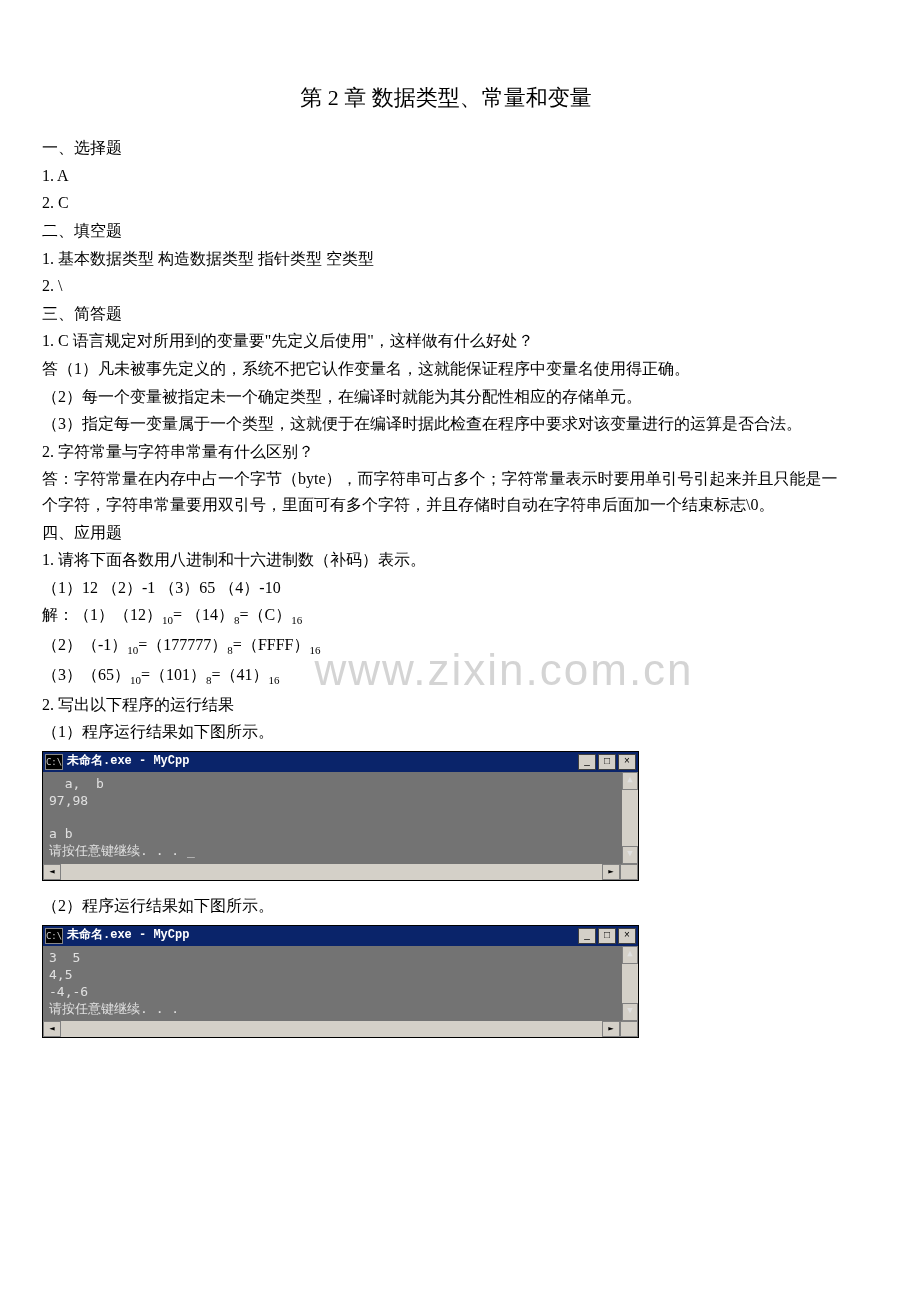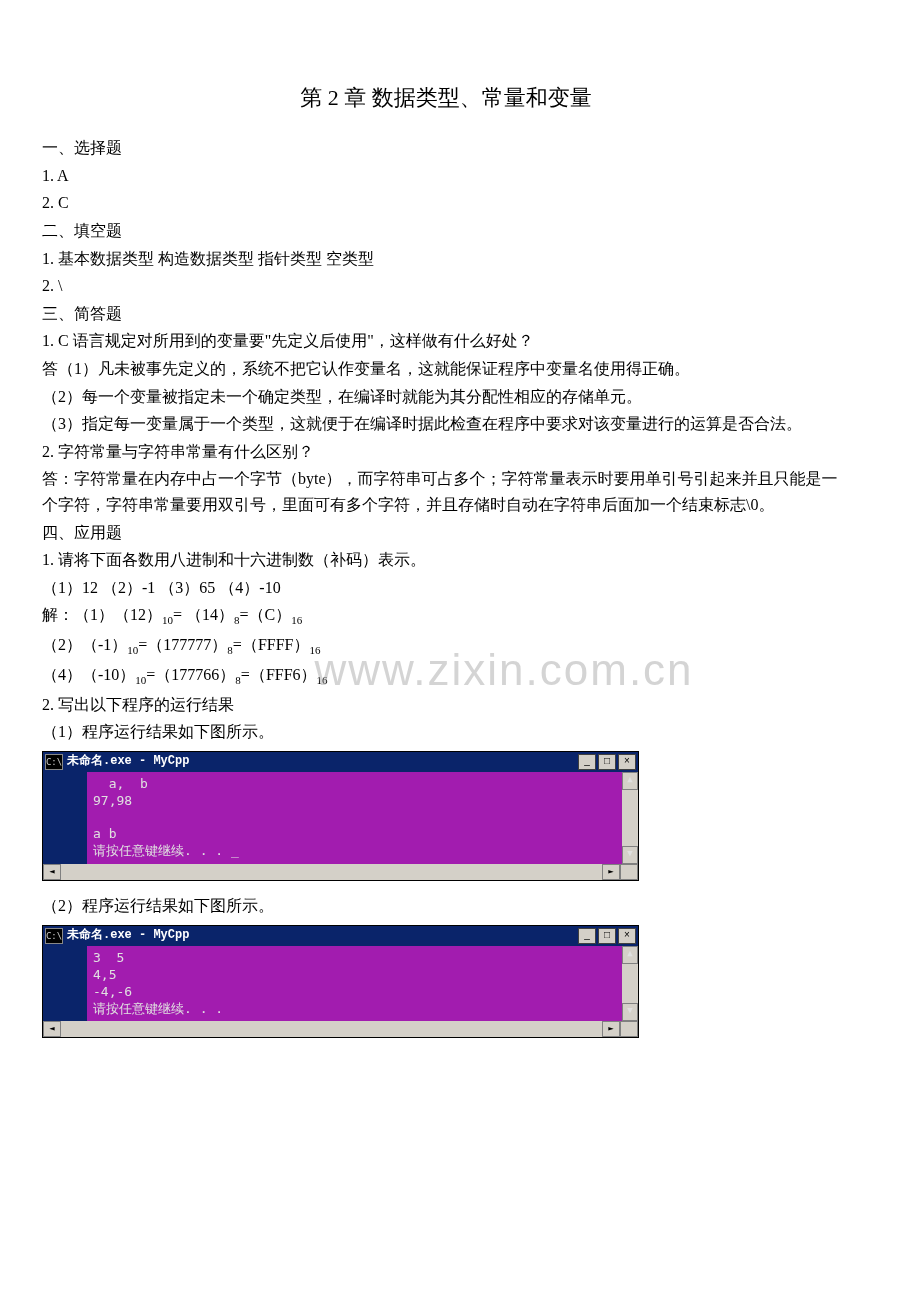--- a/index.html
+++ b/index.html
@@ -84,24 +84,23 @@
   height: 14px;
   background: #d4d0c8;
   border: 1px solid #404040;
   font-size: 10px;
   line-height: 12px;
   text-align: center;
   color: #000;
   font-family: Arial, sans-serif;
 }
 .console-body {
-  background: #a21caf;
+  background: #737373;
   color: #e0e0e0;
   display: flex;
-  margin-left: 44px;
 }
 .console-content {
   flex: 1;
   padding: 4px 6px;
   font-size: 13px;
   line-height: 1.3;
   white-space: pre;
 }
 .vscroll {
   width: 16px;
@@ -170,21 +169,21 @@
   <div class="para">1.  请将下面各数用八进制和十六进制数（补码）表示。</div>
   <div class="para">（1）12            （2）-1                （3）65               （4）-10</div>
 
   <div class="para">
     <span>解：</span><span>（1）（12）</span><span class="sub">10</span><span>= （14）</span><span class="sub">8</span><span>=（C）</span><span class="sub">16</span>
   </div>
   <div class="para">
     <span>（2）（-1）</span><span class="sub">10</span><span>=（177777）</span><span class="sub">8</span><span>=（FFFF）</span><span class="sub">16</span>
   </div>
   <div class="para">
-    <span>（4）（-10）</span><span class="sub">10</span><span>=（177766）</span><span class="sub">8</span><span>=（FFF6）</span><span class="sub">16</span>
+    <span>（3）（65）</span><span class="sub">10</span><span>=（101）</span><span class="sub">8</span><span>=（41）</span><span class="sub">16</span>
   </div>
 
   <div class="para">2.  写出以下程序的运行结果</div>
   <div class="para">（1）程序运行结果如下图所示。</div>
 
   <div class="console-window">
     <div class="titlebar">
       <div class="icon">C:\</div>
       <div class="ttext">未命名.exe - MyCpp</div>
       <div class="winbtns">

